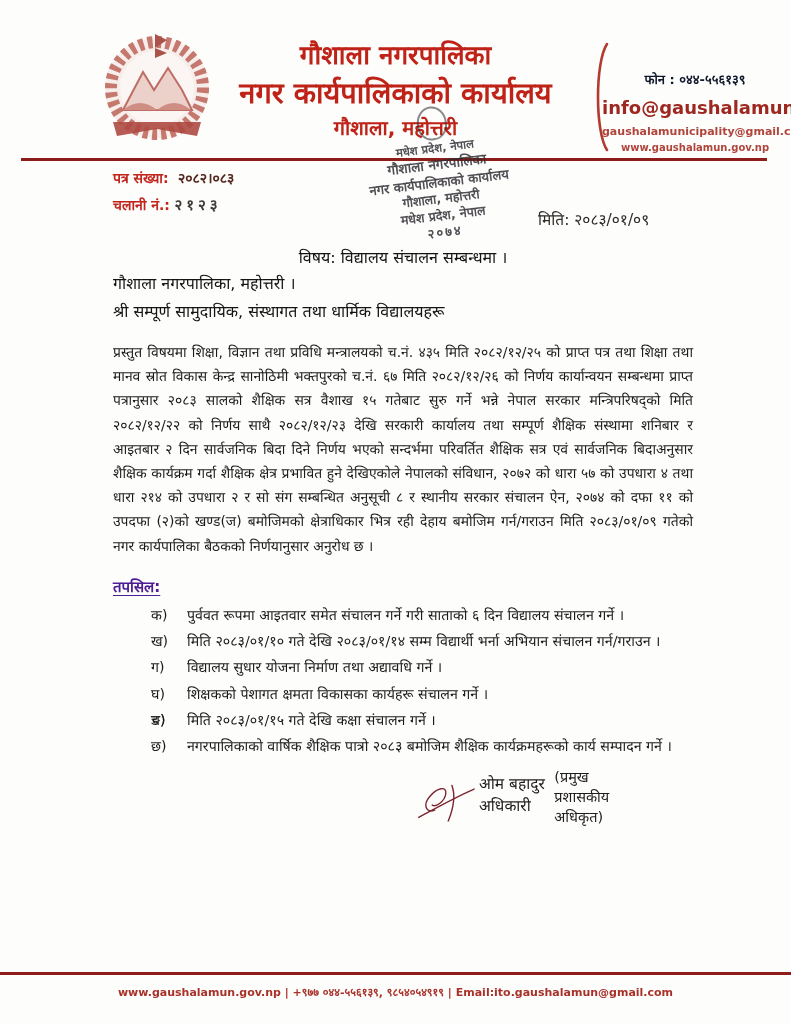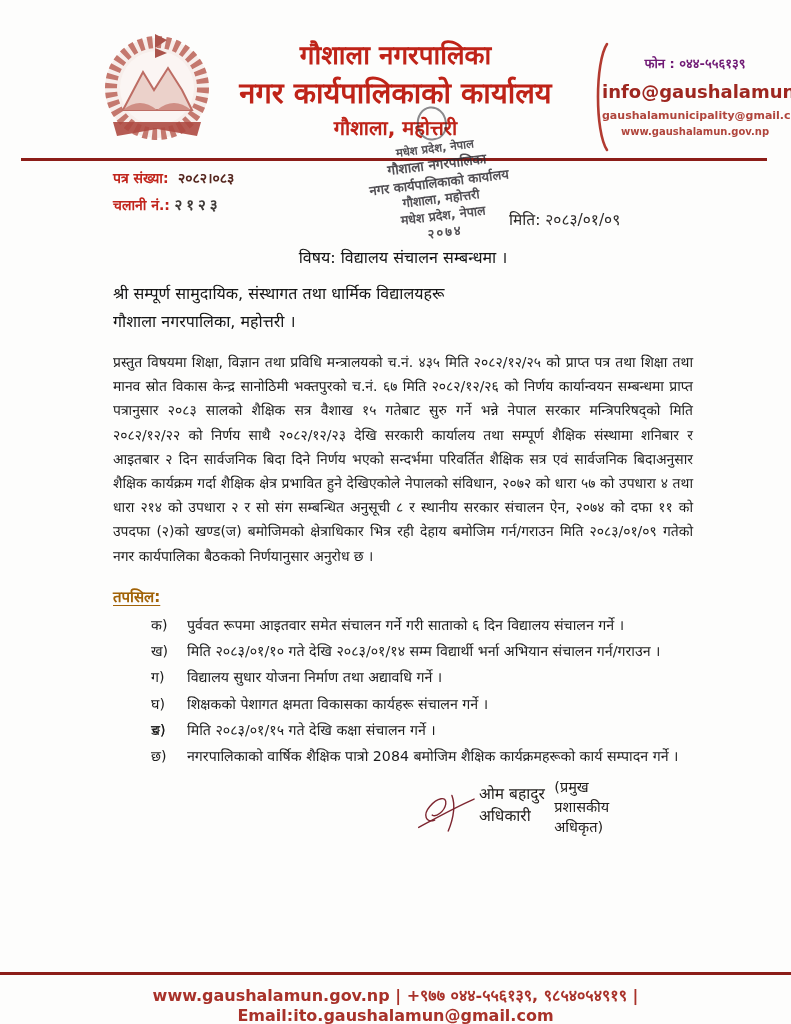--- a/index.html
+++ b/index.html
@@ -9,21 +9,21 @@
     font-family:"DejaVu Sans", sans-serif; color:#1b1b1b;
   }
   
   .logo { position:absolute; left:93px; top:28px; width:128px; height:120px; opacity:.88; }
   .h-title { position:absolute; left:0; right:0; text-align:center; color:#bf2318; font-weight:bold; }
   .t1 { top:36px;  font-size:26px; }
   .t2 { top:72px;  font-size:29px; }
   .t3 { top:114px; font-size:20px; }
   .contact { position:absolute; left:602px; top:44px; width:186px; text-align:center; }
   .contact .bracket { position:absolute; left:-10px; top:-2px; }
-  .contact .c-phone   { color:#701a75; font-weight:bold; font-size:13px; margin:10px 0 9px; }
+  .contact .c-phone   { color:#0f172a; font-weight:bold; font-size:13px; margin:26px 0 9px; }
   .contact .c-email1  { color:#9e2720; font-weight:bold; font-size:18px; margin-bottom:7px; }
   .contact .c-email2  { color:#b0453c; font-size:11px; font-weight:600; margin-bottom:4px; }
   .contact .c-web     { color:#b0453c; font-size:10px; font-weight:600; }
   .rule { position:absolute; height:3px; background:#8c1d18; }
   .rule-top    { left:21px; right:24px; top:158px; }
   .rule-bottom { left:0; right:0; top:972px; }
   
   .stamp {
     position:absolute; left:318px; top:106px; width:240px;
     transform:rotate(-7deg); text-align:center;
@@ -39,46 +39,46 @@
   .stamp .s3 { font-size:12.5px; font-weight:600; }
   .stamp .s4 { font-size:12.5px; font-weight:600; }
   .stamp .s5 { font-size:13px;   font-weight:bold; letter-spacing:2px; }
   
   .meta-row { position:absolute; left:113px; font-size:14px; }
   .meta-ref  { top:168px; }
   .meta-disp { top:194px; }
   .meta-label { color:#c1251c; font-weight:bold; }
   .ref-value  { color:#55271f; font-weight:600; margin-left:5px;margin-top:44px; }
   .disp-value { color:#3f3b38; font-weight:600; font-size:15px; letter-spacing:4px; }
-  .date-line { position:absolute; left:509px; top:208px; font-size:15.5px; color:#2e2b29; }
+  .date-line { position:absolute; left:538px; top:208px; font-size:15.5px; color:#2e2b29; }
   .date-line .meta-label { color:#2e2b29; font-weight:normal; }
   
   .flow { position:absolute; left:113px; top:246px; width:580px; }
-  .subject { text-align:center; font-size:16px; color:#141414; margin-bottom:12px; }
+  .subject { text-align:center; font-size:16px; color:#141414; margin-bottom:2px; }
   .addr { font-size:16px; line-height:1.75; color:#141414; }
   .body-par {
     margin:14px 0 16px; font-size:13.9px; line-height:24.2px;
     text-align:justify; color:#1b1b1b;
   }
   .tapasil {
-    margin-top:18px; font-size:15px; font-weight:600; color:#a16207;
+    margin-top:18px; font-size:15px; font-weight:600; color:#4c1d95;
     text-decoration:underline; text-underline-offset:3px;
   }
   .list { list-style:none; margin:9px 0 0; padding:0 0 0 38px; }
   .list li { position:relative; padding-left:36px; margin-bottom:5px; font-size:14.2px; line-height:1.5; color:#1b1b1b; max-width:505px; }
   .list .marker { position:absolute; left:0; top:0; }
   
   .sig-block { display:flex; align-items:center; width:230px; margin:2px 48px 0 auto; }
   .sig-scribble { margin-bottom:-16px; position:relative; z-index:2; }
   .sig-name  { font-size:15.5px; color:#1f1c1a; z-index:1; }
   .sig-title { font-size:14.5px; color:#1f1c1a; margin-top:3px; }
   
   .footer-text {
     position:absolute; left:0; right:0; top:984px; text-align:center;
-    color:#a8322a; font-size:16px; font-weight:600;
+    color:#a8322a; font-size:11px; font-weight:600;
   }
 </style>
 </head>
 <body>
 
 <div class="page">
 
   <svg class="logo" viewBox="0 0 128 120" xmlns="http://www.w3.org/2000/svg">
     <ellipse cx="64" cy="60" rx="52" ry="50" fill="#f7ece9"></ellipse>
     <circle cx="64" cy="60" r="46" fill="none" stroke="#bd665b" stroke-width="12" stroke-dasharray="5 4"></circle>
@@ -123,22 +123,22 @@
     <span class="meta-label">चलानी नं.:</span>
     <span class="disp-value">२१२३</span>
   </div>
   <div class="date-line">
     <span class="meta-label">मिति:</span>
     <span>२०८३/०१/०९</span>
   </div>
 
   <div class="flow">
     <div class="subject">विषय: विद्यालय संचालन सम्बन्धमा ।</div>
+    <div class="addr">गौशाला नगरपालिका, महोत्तरी ।</div>
     <div class="addr">श्री सम्पूर्ण सामुदायिक, संस्थागत तथा धार्मिक विद्यालयहरू</div>
-    <div class="addr">गौशाला नगरपालिका, महोत्तरी ।</div>
     <p class="body-par">प्रस्तुत विषयमा शिक्षा, विज्ञान तथा प्रविधि मन्त्रालयको च.नं. ४३५ मिति २०८२/१२/२५ को प्राप्त पत्र तथा शिक्षा तथा मानव स्रोत विकास केन्द्र सानोठिमी भक्तपुरको च.नं. ६७ मिति २०८२/१२/२६ को निर्णय कार्यान्वयन सम्बन्धमा प्राप्त पत्रानुसार २०८३ सालको शैक्षिक सत्र वैशाख १५ गतेबाट सुरु गर्ने भन्ने नेपाल सरकार मन्त्रिपरिषद्को मिति २०८२/१२/२२ को निर्णय साथै २०८२/१२/२३ देखि सरकारी कार्यालय तथा सम्पूर्ण शैक्षिक संस्थामा शनिबार र आइतबार २ दिन सार्वजनिक बिदा दिने निर्णय भएको सन्दर्भमा परिवर्तित शैक्षिक सत्र एवं सार्वजनिक बिदाअनुसार शैक्षिक कार्यक्रम गर्दा शैक्षिक क्षेत्र प्रभावित हुने देखिएकोले नेपालको संविधान, २०७२ को धारा ५७ को उपधारा ४ तथा धारा २१४ को उपधारा २ र सो संग सम्बन्धित अनुसूची ८ र स्थानीय सरकार संचालन ऐन, २०७४ को दफा ११ को उपदफा (२)को खण्ड(ज) बमोजिमको क्षेत्राधिकार भित्र रही देहाय बमोजिम गर्न/गराउन मिति २०८३/०१/०९ गतेको नगर कार्यपालिका बैठकको निर्णयानुसार अनुरोध छ ।</p>
     <div class="tapasil">तपसिल:</div>
 
     <ol class="list">
       <li>
         <span class="marker">क)</span>
         <span>पुर्ववत रूपमा आइतवार समेत संचालन गर्ने गरी साताको ६ दिन विद्यालय संचालन गर्ने ।</span>
       </li>
       <li>
         <span class="marker">ख)</span>
@@ -154,21 +154,21 @@
       </li>
       <li>
         <span class="marker">ङ)</span>
       </li>
       <li>
         <span class="marker">च)</span>
         <span>मिति २०८३/०१/१५ गते देखि कक्षा संचालन गर्ने ।</span>
       </li>
       <li>
         <span class="marker">छ)</span>
-        <span>नगरपालिकाको वार्षिक शैक्षिक पात्रो 2084 बमोजिम शैक्षिक कार्यक्रमहरूको कार्य सम्पादन गर्ने ।</span>
+        <span>नगरपालिकाको वार्षिक शैक्षिक पात्रो २०८३ बमोजिम शैक्षिक कार्यक्रमहरूको कार्य सम्पादन गर्ने ।</span>
       </li>
     </ol>
 
     <div class="sig-block">
       <svg class="sig-scribble" width="104" height="66" viewBox="0 0 104 66" xmlns="http://www.w3.org/2000/svg">
         <g stroke="#7d2630" stroke-width="2.3" fill="none" stroke-linecap="round">
           <path d="M32,46 C18,52 12,38 24,24 C36,10 52,6 50,20 C48,32 34,42 28,38"></path>
           <path d="M6,58 C32,44 64,26 96,12"></path>
           <path d="M60,6 C66,22 62,44 54,64"></path>
         </g>

